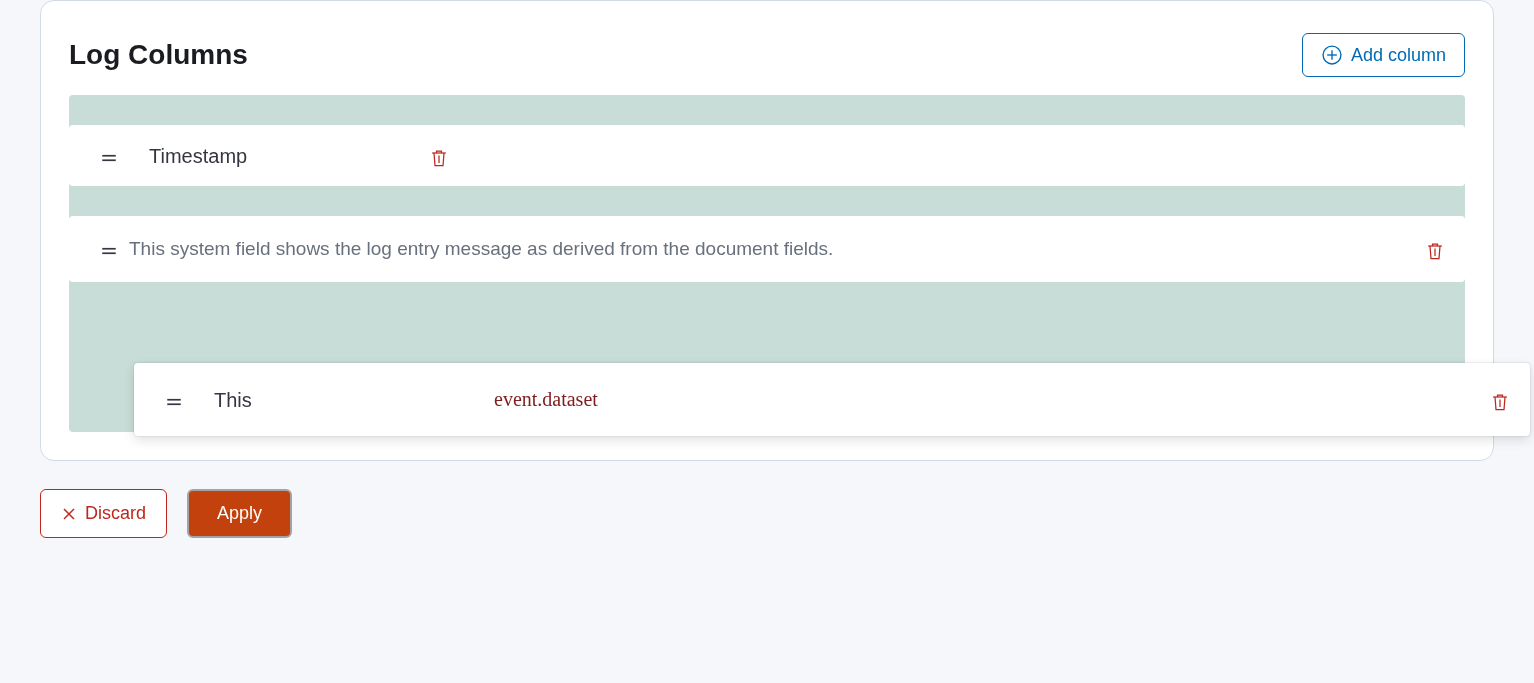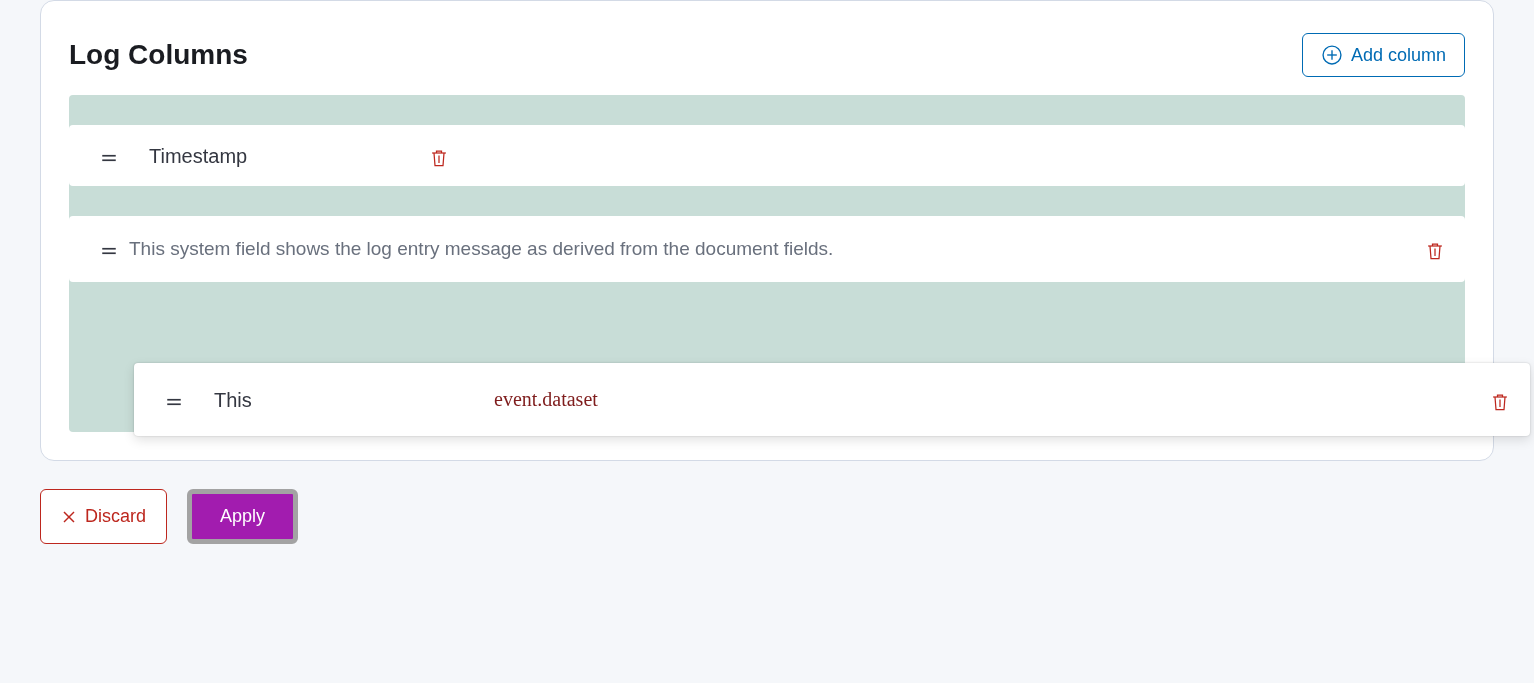--- a/index.html
+++ b/index.html
@@ -46,22 +46,22 @@
     border: 1px solid #006bb4;
     color: #006bb4;
   }
   .btn-outline-danger {
     background: #fff;
     border: 1px solid #bd271e;
     color: #bd271e;
     padding: 12px 20px;
   }
   .btn-primary {
-    background: #a21caf;
-    border: 5px solid #a3a3a3;
+    background: #c2410c;
+    border: 2px solid #a3a3a3;
     color: #fff;
     padding: 12px 28px;
     font-weight: 400;
   }
   .drop-area {
     background: #c8ddd7;
     border-radius: 4px;
     padding: 30px 0 120px 0;
     position: relative;
   }

